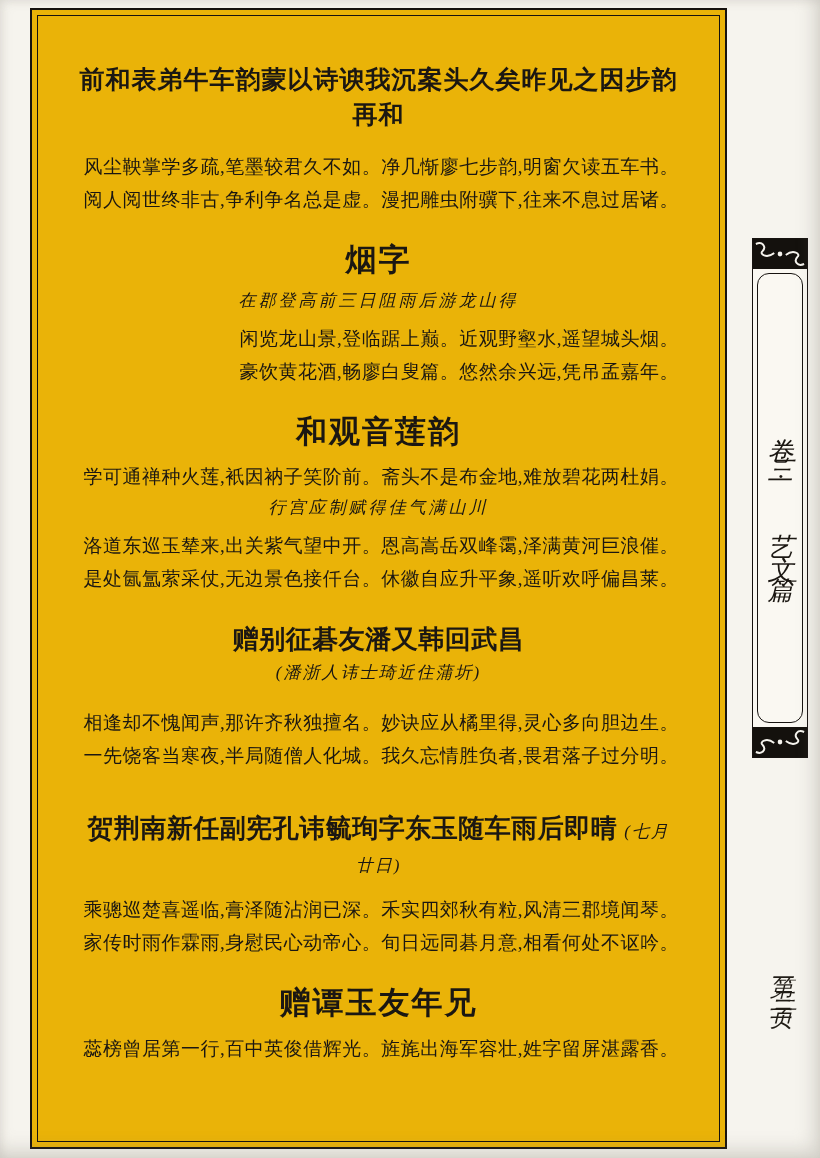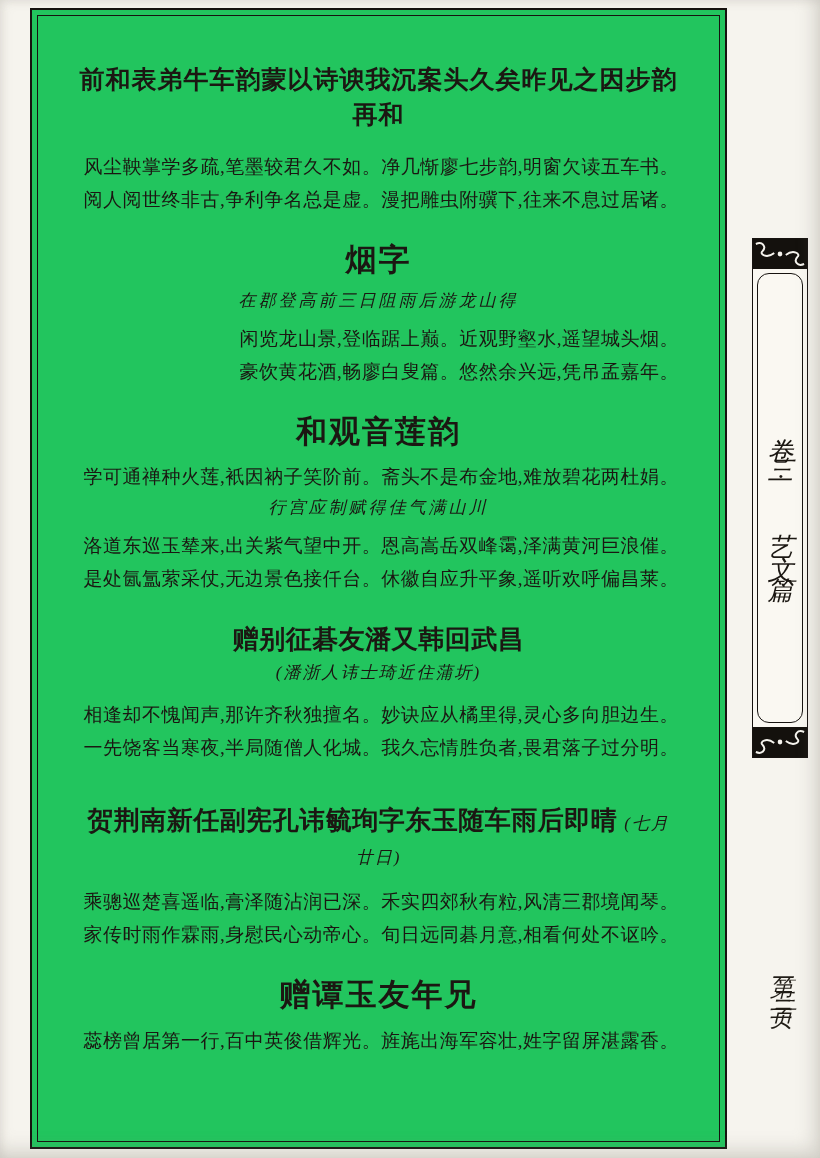--- a/index.html
+++ b/index.html
@@ -8,21 +8,21 @@
     background:#f6f4ee;
     font-family:"Liberation Serif","DejaVu Serif",serif;
     color:#1b1712;
   }
   body::after{ 
     content:"";position:absolute;inset:0;pointer-events:none;
     box-shadow:inset -6px -8px 18px rgba(120,115,105,.25), inset 2px 2px 8px rgba(120,115,105,.12);
   }
   .frame{
     position:absolute;left:30px;top:8px;width:697px;height:1141px;
-    border:2.5px solid #171310;padding:5px;box-sizing:border-box;background:#22c55e;
+    border:2.5px solid #171310;padding:5px;box-sizing:border-box;background:#eab308;
   }
   .frame-inner{
     width:100%;height:100%;box-sizing:border-box;border:1px solid #171310;
   }
   .content{
     box-sizing:border-box;height:100%;
     padding:34px 40px 0 40px;text-align:center;
   }
   .page-title{
     font-size:25px;font-weight:bold;margin:12px 0 18px;letter-spacing:1px;line-height:1.4;
@@ -36,21 +36,21 @@
   h2.section-title.long{
     font-size:26px;letter-spacing:.5px;margin:28px 0 4px;
   }
   h2.section-title.widegap{margin-top:40px;margin-bottom:14px;}
   .title-note{
     font-size:17px;font-weight:normal;font-style:italic;letter-spacing:2px;
   }
   .subtitle{
     font-size:17px;font-style:italic;letter-spacing:3px;margin:2px 0 8px;line-height:1.5;
   }
-  .subtitle.paren{letter-spacing:2px;margin-bottom:12px;}
+  .subtitle.paren{letter-spacing:2px;margin-bottom:20px;}
   .attribution{
     text-align:right;font-weight:bold;font-size:18px;padding-right:48px;
     margin:2px 0 4px;letter-spacing:2px;line-height:1.4;
   }
   
   .side-tab{
     position:absolute;left:752px;top:238px;width:56px;height:520px;
     box-sizing:border-box;border:1.5px solid #171310;background:#faf8f2;
     display:flex;flex-direction:column;
   }

